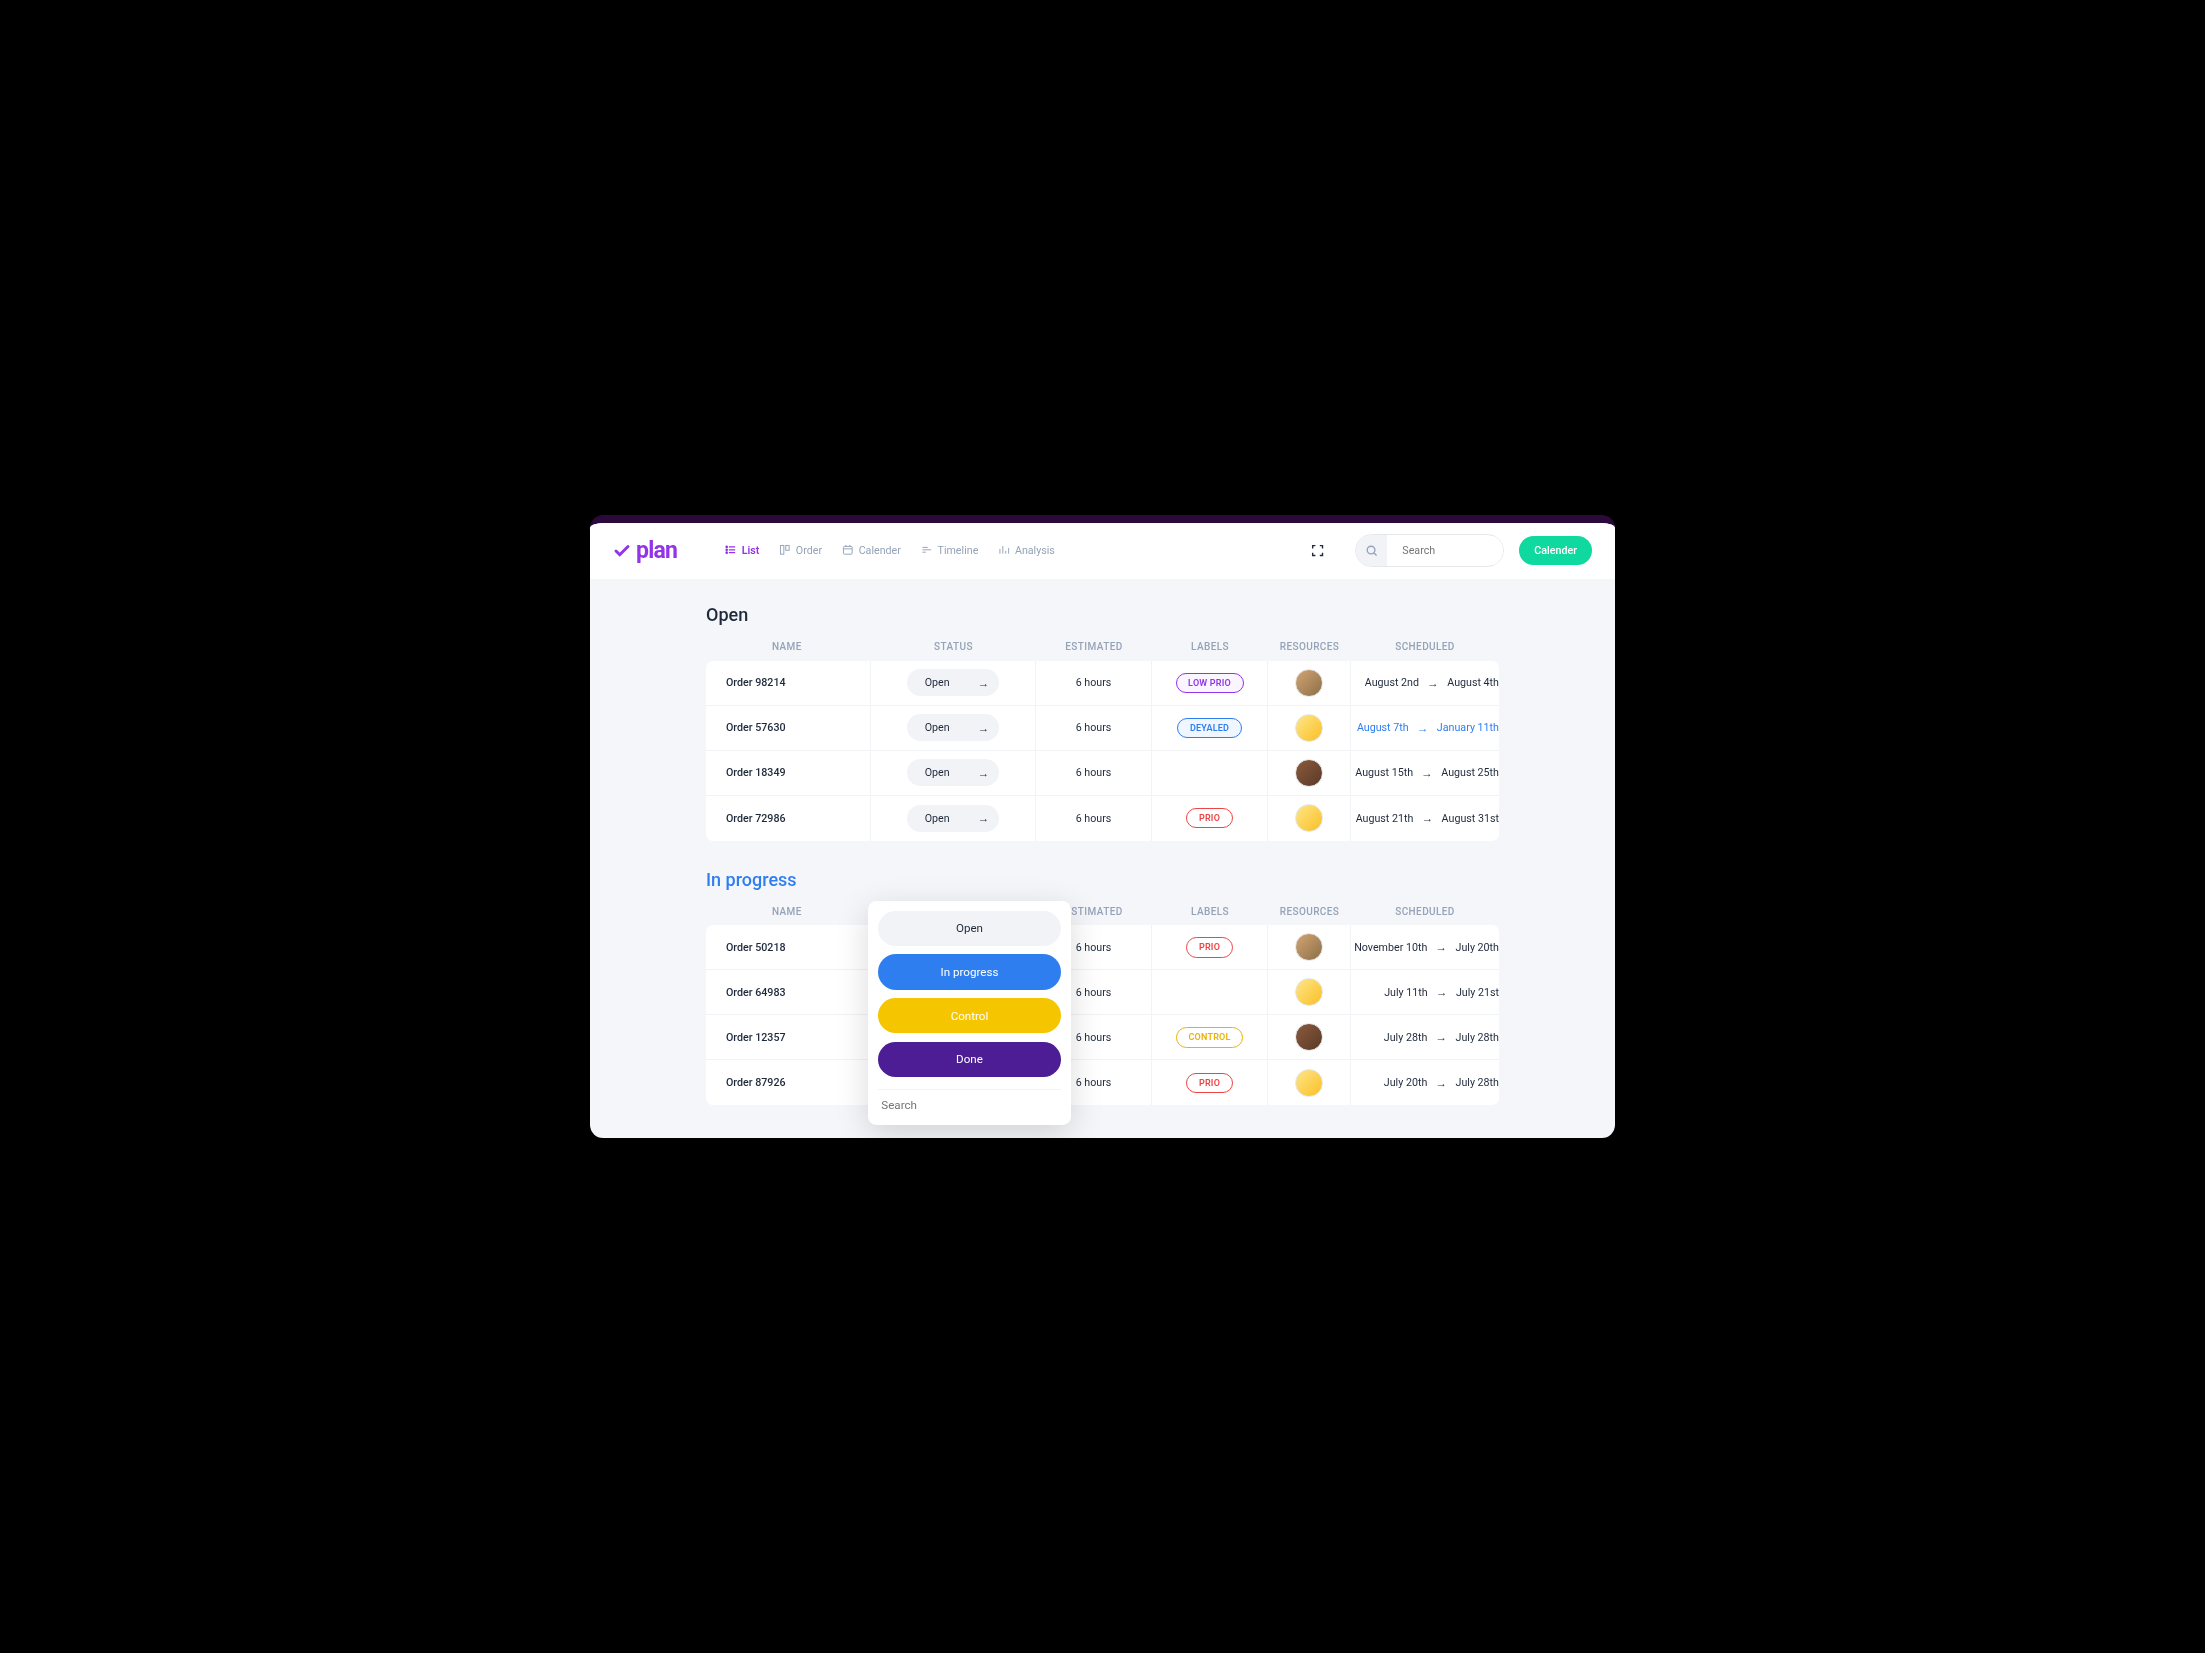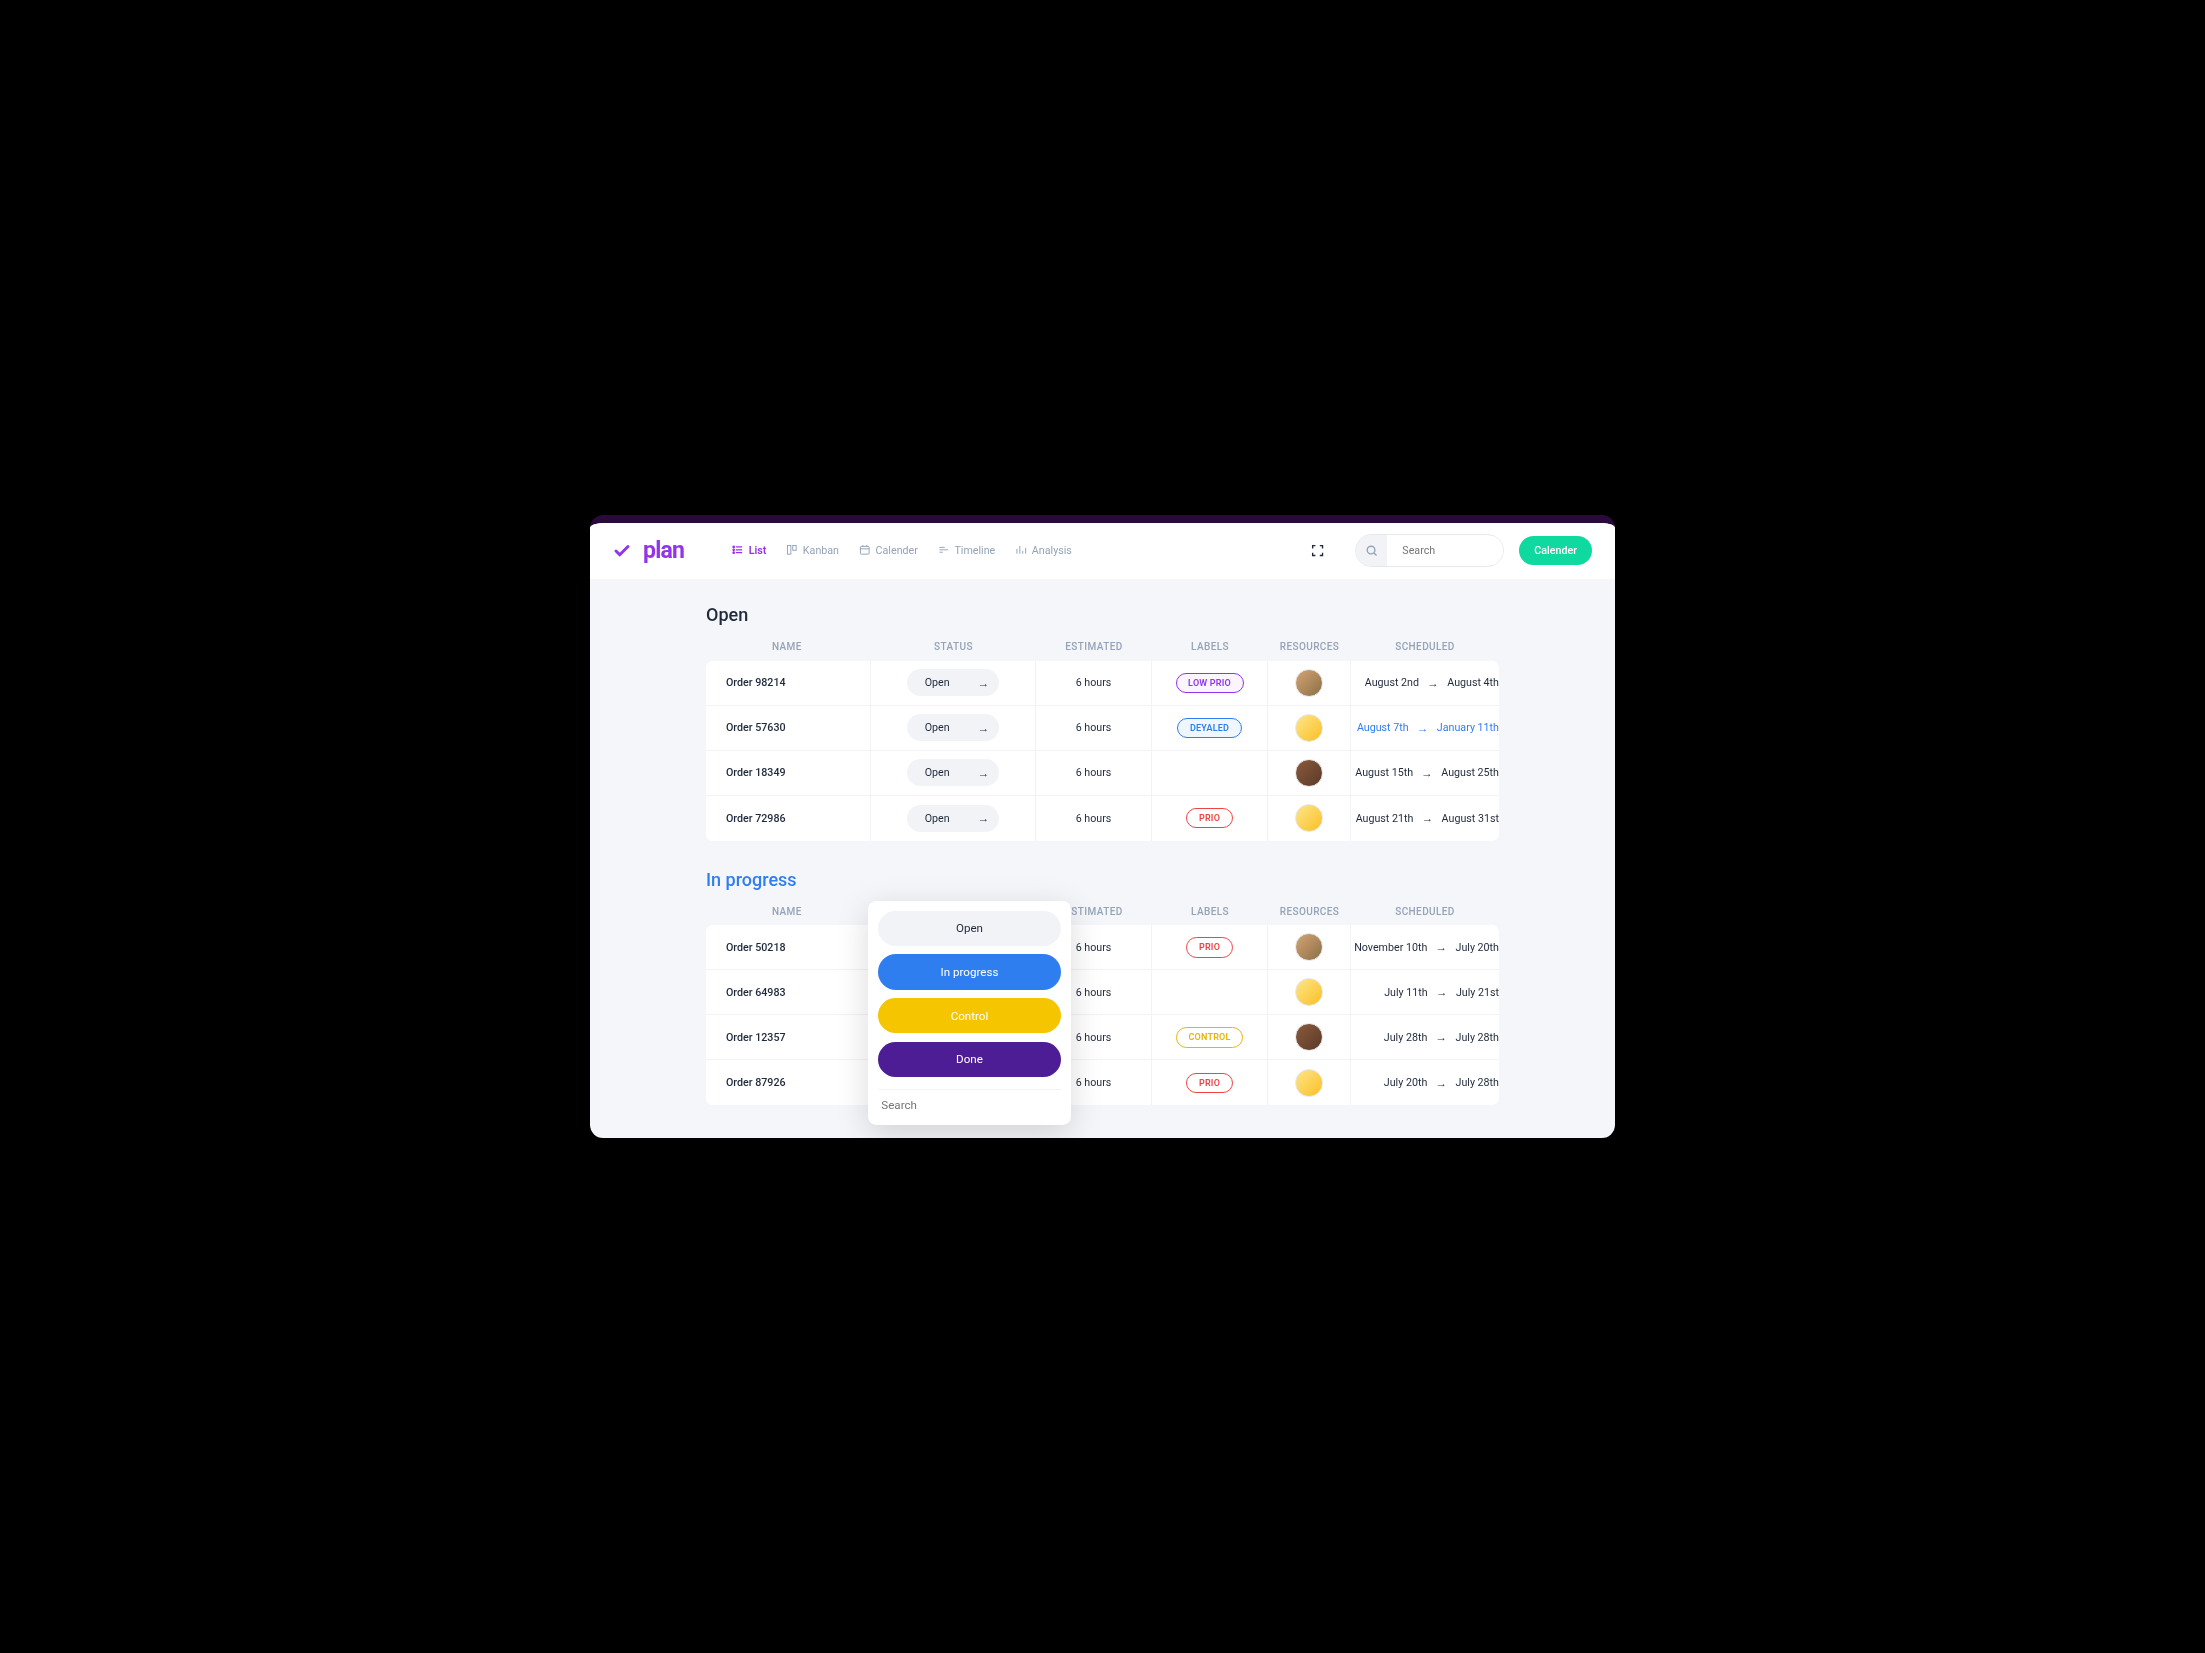--- a/index.html
+++ b/index.html
@@ -1,19 +1,19 @@
 <!DOCTYPE html>
 <html style="font-size:13.2px"><head>
 <meta charset="utf-8">
 <style>
 * { margin:0; padding:0; box-sizing:border-box; font-family:-apple-system,BlinkMacSystemFont,"Segoe UI",Roboto,sans-serif; }
 body { background:#000; display:flex; align-items:center; justify-content:center; min-height:100vh; padding:33px; }
 .app-window { width:1025px; background:#f5f6fa; border-radius:13.2px; overflow:hidden; box-shadow:0 16.5px 50px rgba(0,0,0,.3); border-top:8.3px solid #2a0a3a; position:relative; }
 .topbar { background:#fff; display:flex; align-items:center; padding:11.6px 23px; gap:15px; }
-.logo { font-size:23px; font-weight:700; color:#9333ea; letter-spacing:-0.8px; display:flex; align-items:center; gap:12px; }
+.logo { font-size:23px; font-weight:700; color:#9333ea; letter-spacing:-0.8px; display:flex; align-items:center; gap:5px; }
 .logo .check { color:#9333ea; font-size:20px; }
 .views { display:flex; gap:20px; margin-left:33px; }
 .view-item { display:flex; align-items:flex-start; gap:5px; font-size:10.7px; color:#94a3b8; cursor:pointer; }
 .view-item.active { color:#9333ea; font-weight:600; }
 .view-item .ico { width:11.6px; height:11.6px; display:inline-flex; align-items:center; justify-content:center; }
 .spacer { flex:1; }
 .fullscreen-ico { width:13.2px; height:13.2px; color:#333; cursor:pointer; margin-right:16.5px; }
 .search-wrap { display:flex; align-items:center; background:#fff; border:0.8px solid #e5e7eb; border-radius:20px; overflow:hidden; }
 .search-wrap .mag { width:31px; height:31px; display:flex; align-items:center; justify-content:center; background:#f1f3f6; color:#94a3b8; }
 .search-wrap input { border:none; outline:none; padding:8.3px 15px; font-size:10.7px; width:116px; color:#333; }
@@ -87,21 +87,21 @@
           </span>
         <span>List</span>
       </div>
       <div class="view-item">
         <span class="ico">
             <svg width="11.6" height="11.6" viewBox="0 0 24 24" fill="none" stroke="currentColor" stroke-width="2">
               <rect x="3" y="3" width="7" height="18"></rect>
               <rect x="14" y="3" width="7" height="10"></rect>
             </svg>
           </span>
-        <span>Kanban</span>
+        <span>Order</span>
       </div>
       <div class="view-item">
         <span class="ico">
             <svg width="11.6" height="11.6" viewBox="0 0 24 24" fill="none" stroke="currentColor" stroke-width="2">
               <rect x="3" y="5" width="18" height="16" rx="2"></rect>
               <line x1="3" y1="10" x2="21" y2="10"></line>
               <line x1="8" y1="2" x2="8" y2="6"></line>
               <line x1="16" y1="2" x2="16" y2="6"></line>
             </svg>
           </span>

